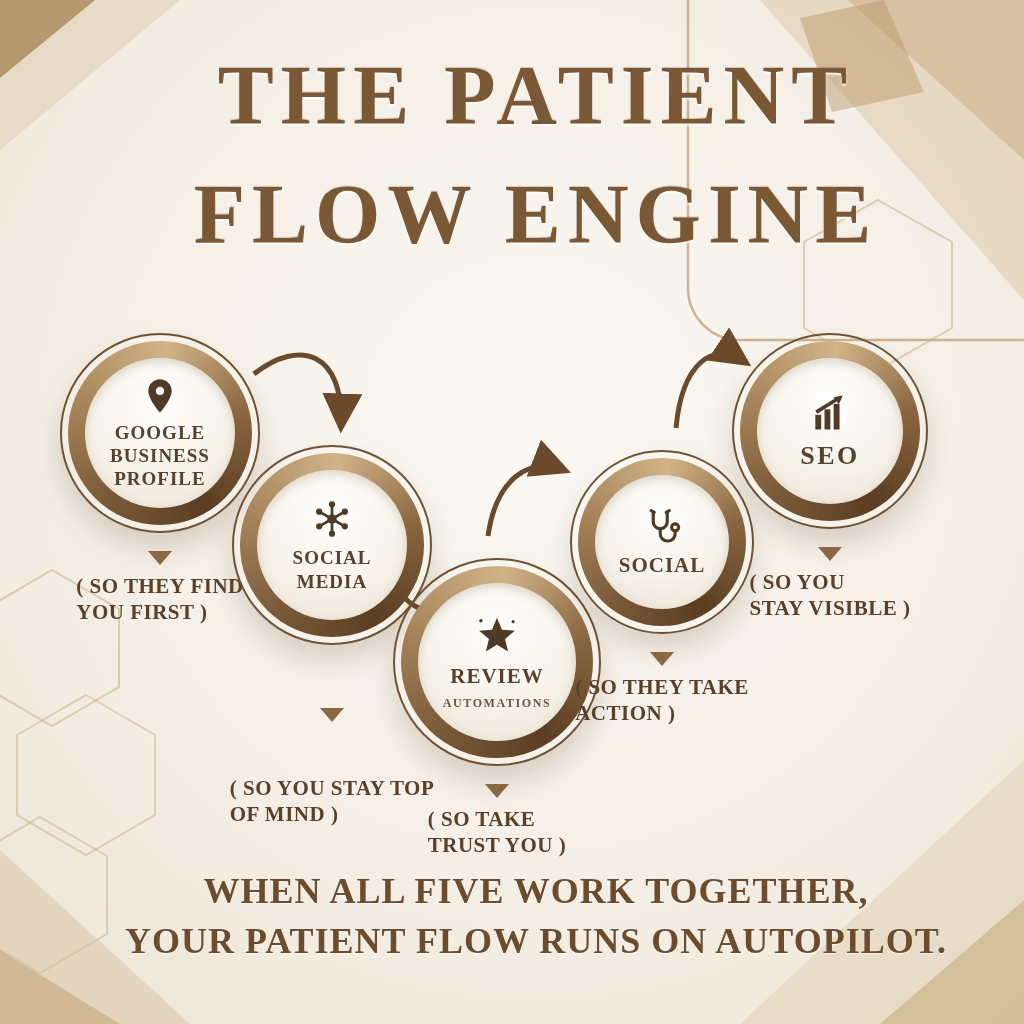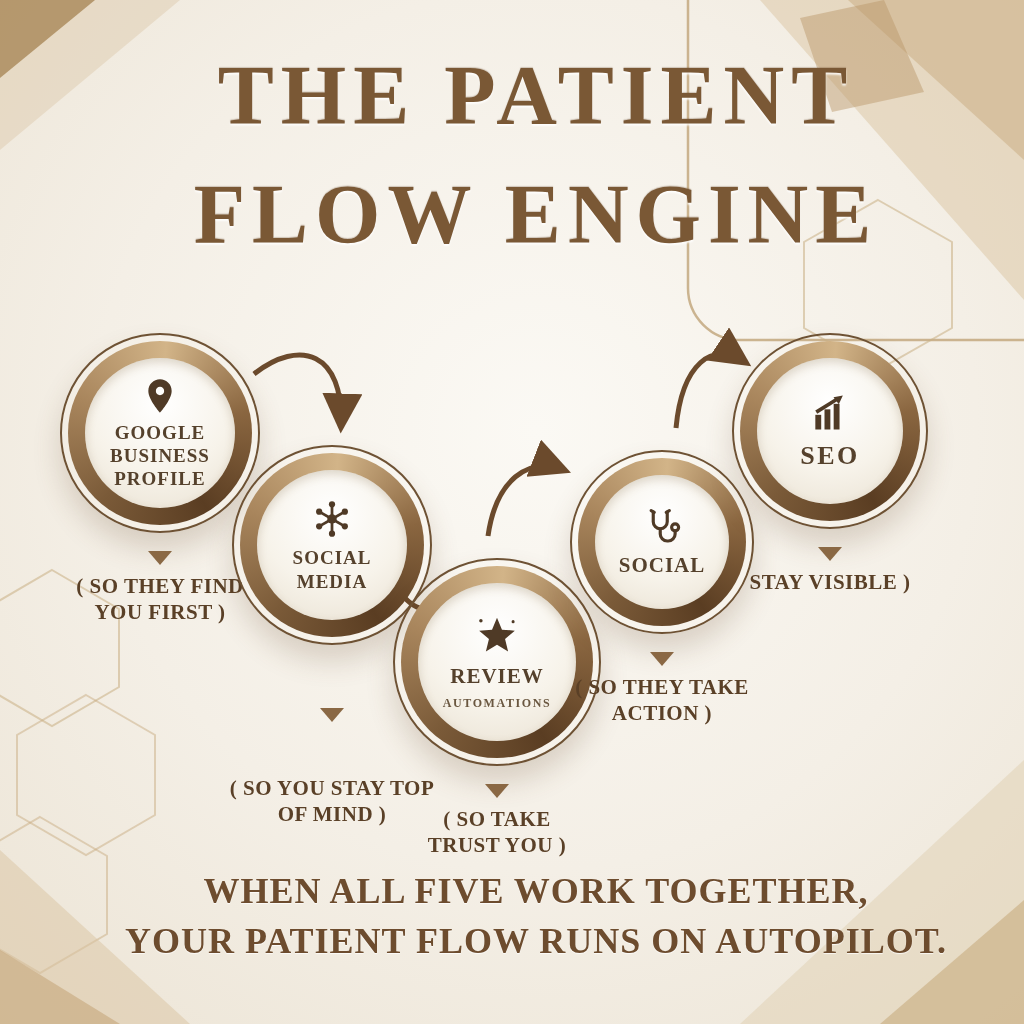--- a/index.html
+++ b/index.html
@@ -78,21 +78,21 @@
   }
 
   .pointer{
     margin-top:18px;
     width:0;height:0;
     border-left:12px solid transparent;
     border-right:12px solid transparent;
     border-top:14px solid #8a6844;
   }
   .caption{
-    margin-top:8px;text-align:center;
+    margin-top:8px;text-align:left;
     font-size:21px;font-weight:bold;letter-spacing:.5px;
     color:#5a4027;line-height:1.25;
   }
   .caption .cl{display:block;}
 
   
   .footer{
     position:absolute;top:866px;left:0;width:100%;
     text-align:center;z-index:3;
   }
@@ -263,20 +263,21 @@
               <path d="M4.5 11.5 L16.2 4.2" stroke="#4f3a26" stroke-width="2" fill="none"></path>
               <polygon points="19,2.5 13.9,3.4 16.8,7.2" fill="#4f3a26"></polygon>
             </svg>
           </span>
           <span class="label">SEO</span>
         </div>
       </div>
     </div>
     <div class="pointer"></div>
     <div class="caption">
+      <span class="cl">( SO YOU</span>
       <span class="cl">STAY VISIBLE )</span>
     </div>
   </div>
 
   <div class="footer">
     <div class="line">WHEN ALL FIVE WORK TOGETHER,</div>
     <div class="line">YOUR PATIENT FLOW RUNS ON AUTOPILOT.</div>
   </div>
 
 </div>

